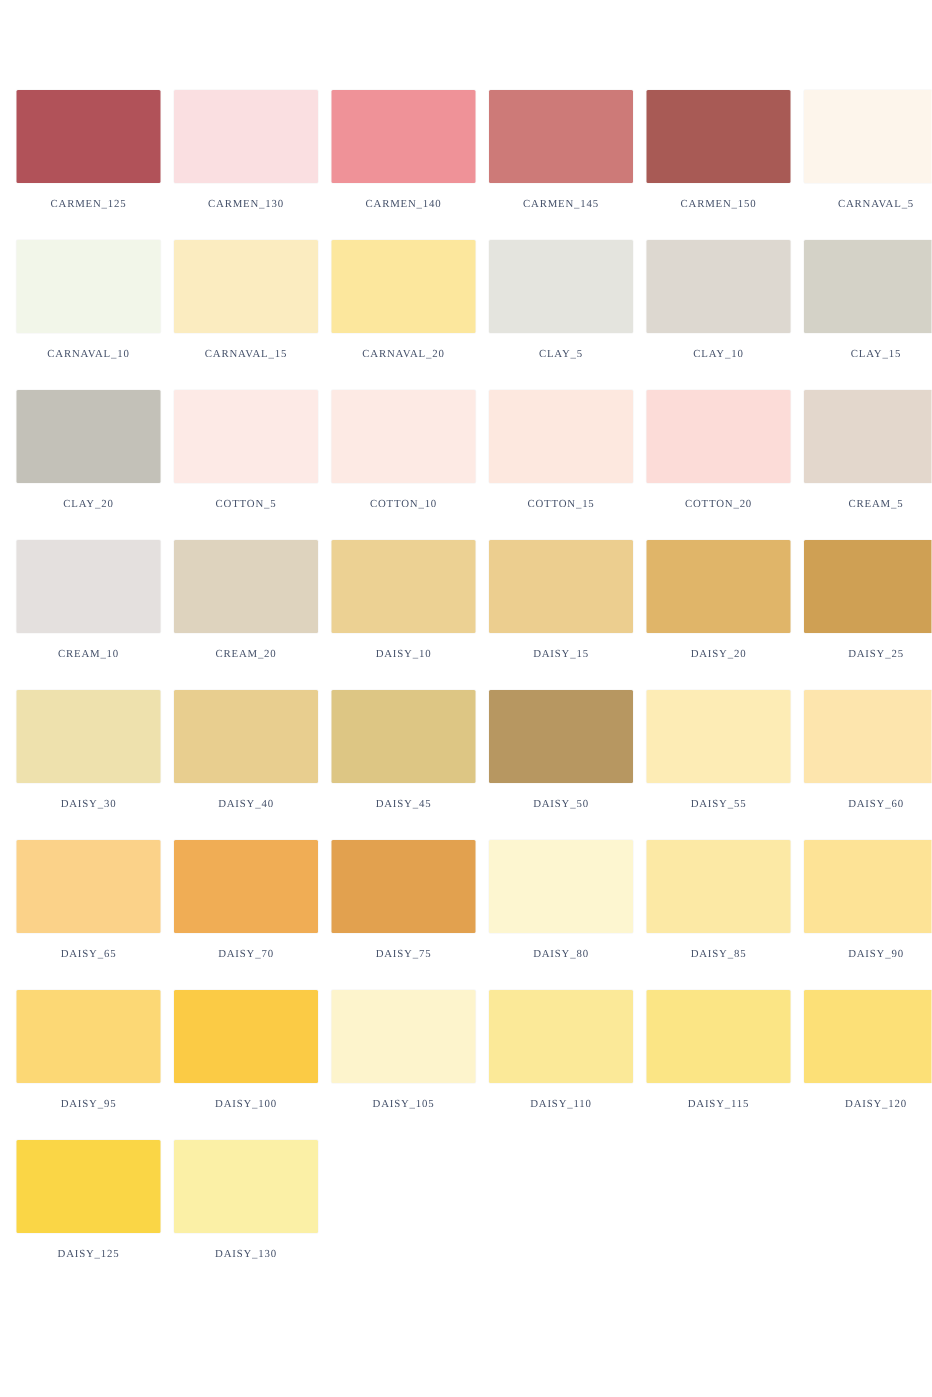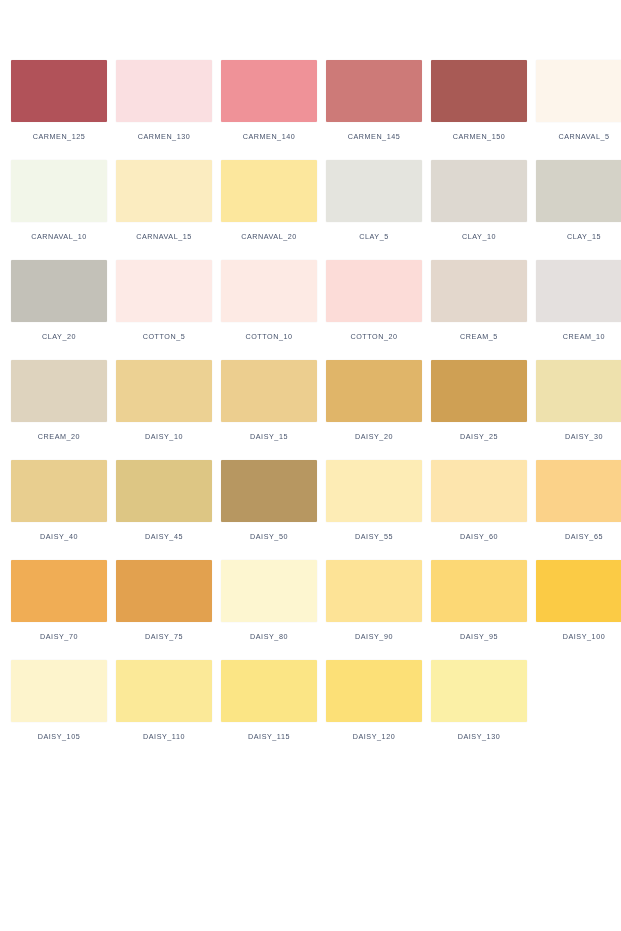--- a/index.html
+++ b/index.html
@@ -42,21 +42,21 @@
     border-radius: 1px;
     box-shadow: 0 0 0 0.5px rgba(0,0,0,0.035);
   }
   .swatch-label {
     margin-top: 10px;
     font-size: 7.2px;
     line-height: 9px;
     letter-spacing: 0.55px;
     color: #46526b;
     white-space: nowrap;
-    font-family: Liberation Sans, sans-serif;
+    font-family: Liberation Serif, serif;
   }
 </style>
 </head>
 <body>
 
 <div id="palette-sheet">
   <div class="swatch-grid">
       <div class="swatch-cell">
         <div class="swatch-chip" style="background: rgb(177, 82, 89);"></div>
         <div class="swatch-label">CARMEN_125</div>
@@ -111,20 +111,24 @@
       </div>
       <div class="swatch-cell">
         <div class="swatch-chip" style="background: rgb(253, 234, 230);"></div>
         <div class="swatch-label">COTTON_5</div>
       </div>
       <div class="swatch-cell">
         <div class="swatch-chip" style="background: rgb(253, 234, 228);"></div>
         <div class="swatch-label">COTTON_10</div>
       </div>
       <div class="swatch-cell">
+        <div class="swatch-chip" style="background: rgb(253, 232, 223);"></div>
+        <div class="swatch-label">COTTON_15</div>
+      </div>
+      <div class="swatch-cell">
         <div class="swatch-chip" style="background: rgb(252, 220, 216);"></div>
         <div class="swatch-label">COTTON_20</div>
       </div>
       <div class="swatch-cell">
         <div class="swatch-chip" style="background: rgb(227, 215, 204);"></div>
         <div class="swatch-label">CREAM_5</div>
       </div>
       <div class="swatch-cell">
         <div class="swatch-chip" style="background: rgb(228, 224, 222);"></div>
         <div class="swatch-label">CREAM_10</div>
@@ -183,20 +187,24 @@
       </div>
       <div class="swatch-cell">
         <div class="swatch-chip" style="background: rgb(226, 161, 79);"></div>
         <div class="swatch-label">DAISY_75</div>
       </div>
       <div class="swatch-cell">
         <div class="swatch-chip" style="background: rgb(253, 246, 208);"></div>
         <div class="swatch-label">DAISY_80</div>
       </div>
       <div class="swatch-cell">
+        <div class="swatch-chip" style="background: rgb(252, 233, 165);"></div>
+        <div class="swatch-label">DAISY_85</div>
+      </div>
+      <div class="swatch-cell">
         <div class="swatch-chip" style="background: rgb(253, 227, 150);"></div>
         <div class="swatch-label">DAISY_90</div>
       </div>
       <div class="swatch-cell">
         <div class="swatch-chip" style="background: rgb(252, 216, 117);"></div>
         <div class="swatch-label">DAISY_95</div>
       </div>
       <div class="swatch-cell">
         <div class="swatch-chip" style="background: rgb(251, 203, 69);"></div>
         <div class="swatch-label">DAISY_100</div>
@@ -209,19 +217,23 @@
         <div class="swatch-chip" style="background: rgb(251, 233, 152);"></div>
         <div class="swatch-label">DAISY_110</div>
       </div>
       <div class="swatch-cell">
         <div class="swatch-chip" style="background: rgb(251, 229, 133);"></div>
         <div class="swatch-label">DAISY_115</div>
       </div>
       <div class="swatch-cell">
         <div class="swatch-chip" style="background: rgb(252, 224, 119);"></div>
         <div class="swatch-label">DAISY_120</div>
+      </div>
+      <div class="swatch-cell">
+        <div class="swatch-chip" style="background: rgb(250, 214, 70);"></div>
+        <div class="swatch-label">DAISY_125</div>
       </div>
       <div class="swatch-cell">
         <div class="swatch-chip" style="background: rgb(251, 240, 166);"></div>
         <div class="swatch-label">DAISY_130</div>
       </div>
     </div>
 </div>
 
 </body></html>

